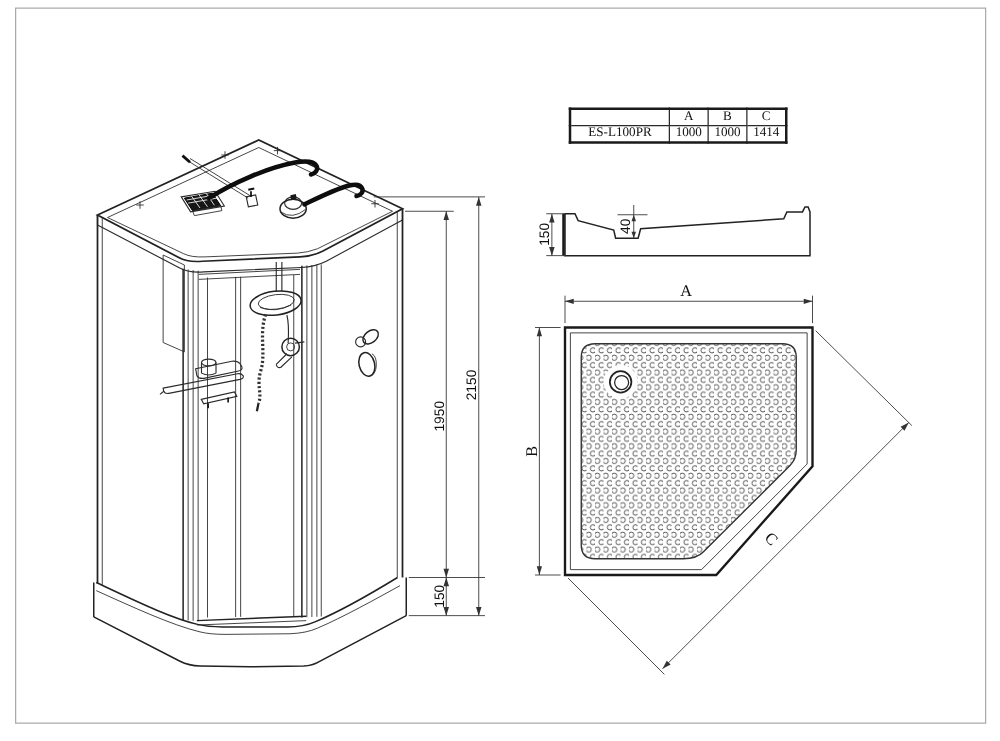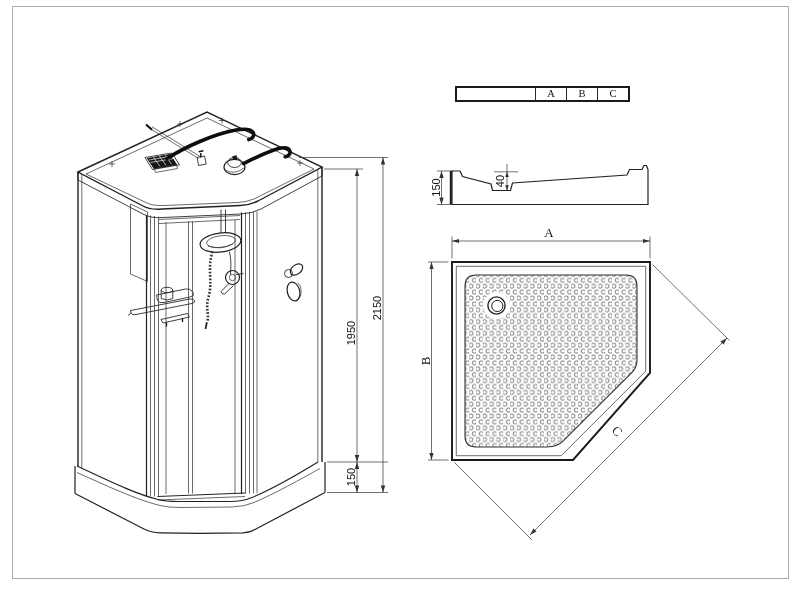--- a/index.html
+++ b/index.html
@@ -201,15 +201,21 @@
 
   
   <table class="spec">
     <tbody>
       <tr>
         <td class="c0"></td>
         <td class="cv">A</td>
         <td class="cv">B</td>
         <td class="cv">C</td>
       </tr>
+      <tr>
+        <td class="c0">ES-L100PR</td>
+        <td class="cv">1000</td>
+        <td class="cv">1000</td>
+        <td class="cv">1414</td>
+      </tr>
     </tbody>
   </table>
 </div>
 
 </body></html>

